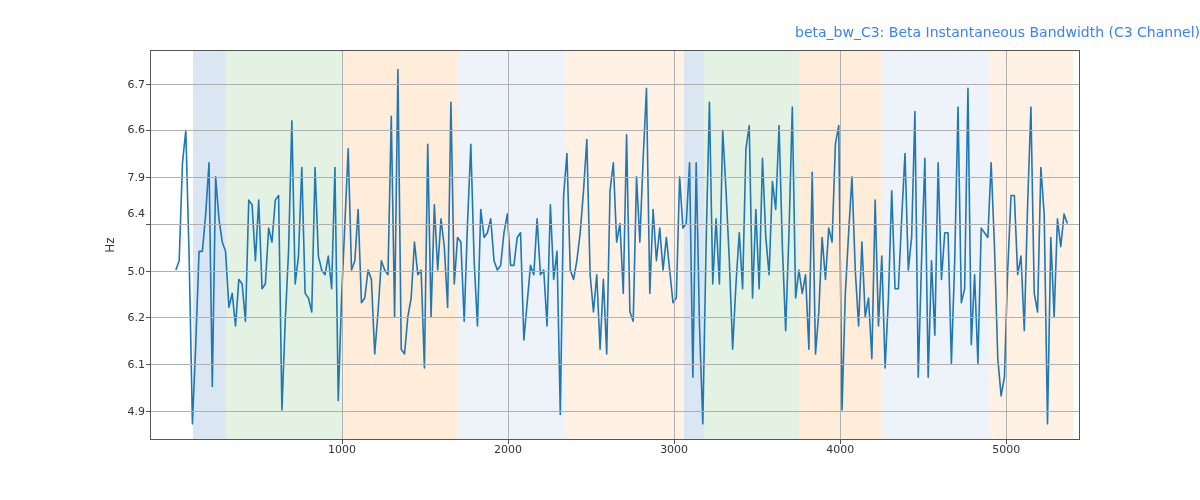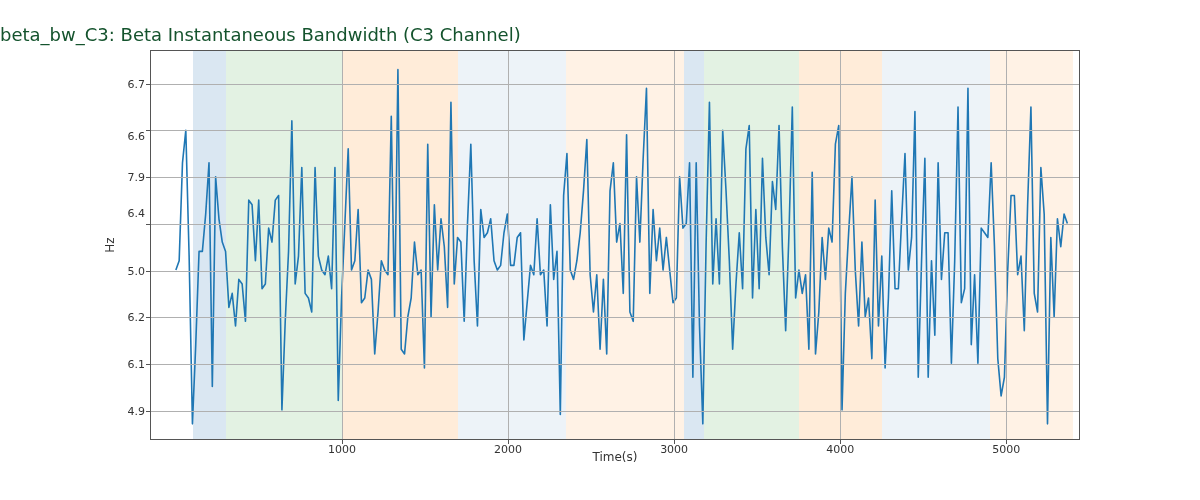--- a/index.html
+++ b/index.html
@@ -15,23 +15,23 @@
   .figure {
     position: relative;
     width: 1200px;
     height: 500px;
   }
   .title {
     position: absolute;
     top: 24px;
     left: 0;
     width: 100%;
-    text-align: left;
-    font-size: 18px;
-    color: #14532d;
+    text-align: right;
+    font-size: 14px;
+    color: #3b82f6;
   }
   .axes {
     position: absolute;
     left: 150px;   
     top: 50px;     
     width: 930px;  
     height: 390px; 
     border: 1px solid #555;
     box-sizing: border-box;
     overflow: visible;
@@ -166,24 +166,23 @@
         <div class="tickmark-y" style="top: 219.521px;"></div>
         <div class="ytick-label" style="top: 219.521px;">5.0</div>
         <div class="grid-line-h" style="top: 172.814px;"></div>
         <div class="tickmark-y" style="top: 172.814px;"></div>
         <div class="ytick-label" style="top: 162px;">6.4</div>
         <div class="grid-line-h" style="top: 126.108px;"></div>
         <div class="tickmark-y" style="top: 126.108px;"></div>
         <div class="ytick-label" style="top: 126.108px;">7.9</div>
         <div class="grid-line-h" style="top: 79.4012px;"></div>
         <div class="tickmark-y" style="top: 79.4012px;"></div>
-        <div class="ytick-label" style="top: 85px;">6.6</div>
+        <div class="ytick-label" style="top: 78px;">6.6</div>
         <div class="grid-line-h" style="top: 32.6946px;"></div>
         <div class="tickmark-y" style="top: 32.6946px;"></div>
         <div class="ytick-label" style="top: 32.6946px;">6.7</div>
       </div>
   </div>
 
-  <div class="xlabel">Time(s)</div>
   <div class="ylabel">
     <span>Hz</span>
   </div>
 </div>
 
 </body></html>

